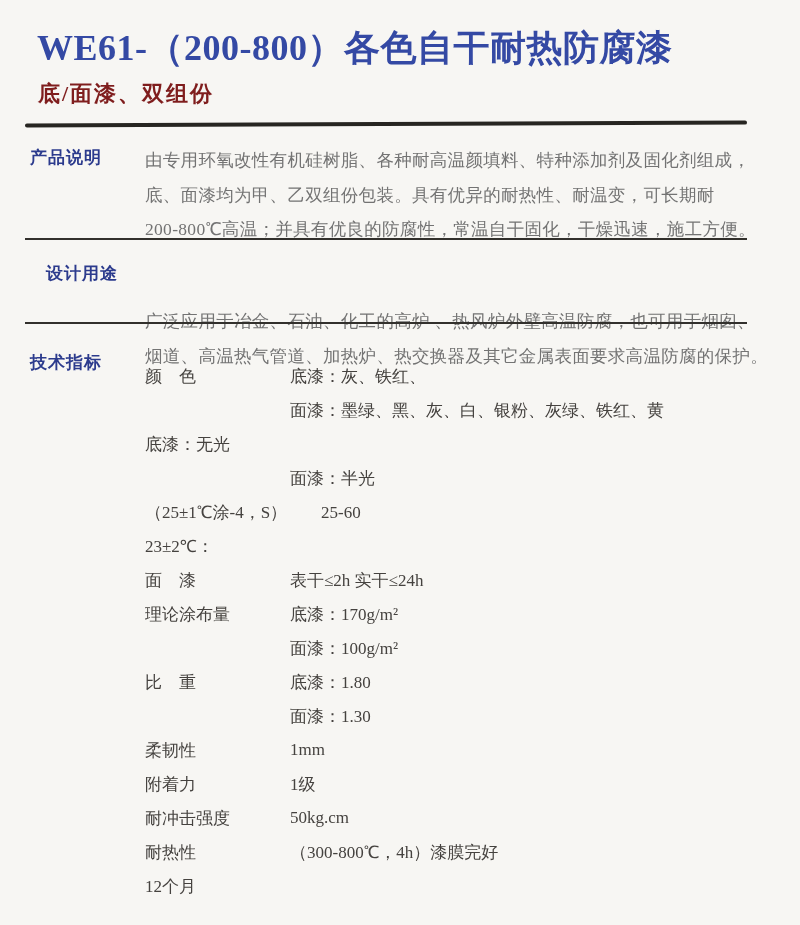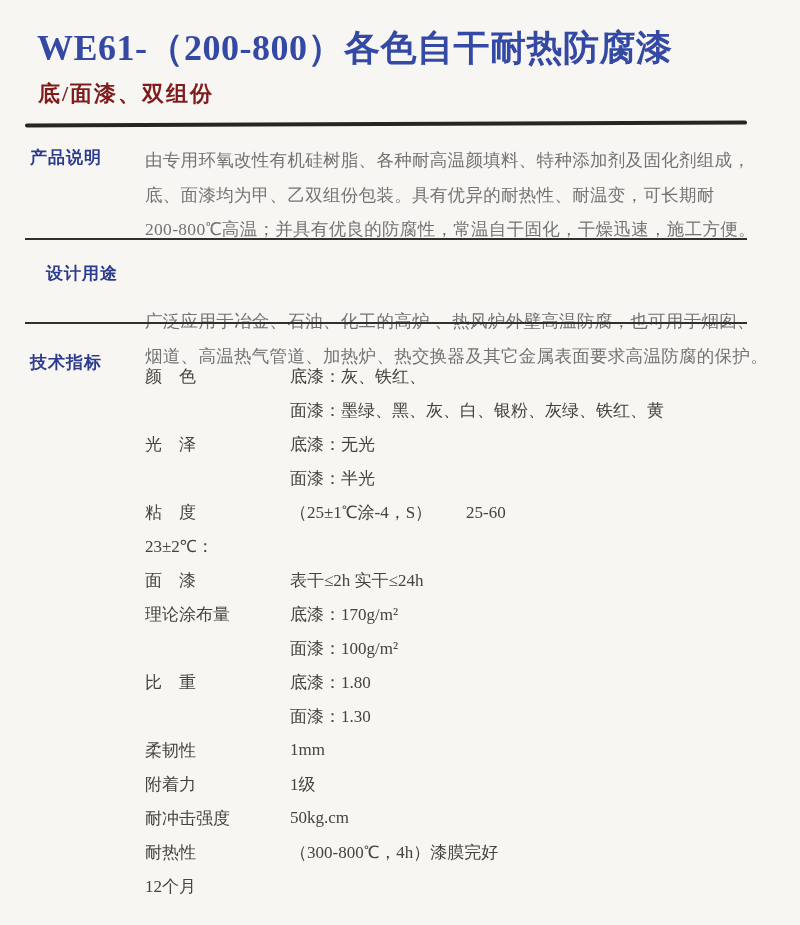--- a/index.html
+++ b/index.html
@@ -129,29 +129,27 @@
   <div class="specs">
     <div class="spec-row">
       <div class="spec-label">颜　色</div>
       <div class="spec-value">底漆：灰、铁红、</div>
     </div>
     <div class="spec-row">
       <div class="spec-label"></div>
       <div class="spec-value">面漆：墨绿、黑、灰、白、银粉、灰绿、铁红、黄</div>
     </div>
     <div class="spec-row">
-      <div class="spec-label">光　泽</div>
       <div class="spec-value">底漆：无光</div>
     </div>
     <div class="spec-row">
       <div class="spec-label"></div>
       <div class="spec-value">面漆：半光</div>
     </div>
     <div class="spec-row">
-      <div class="spec-label">粘　度</div>
       <div class="spec-value">（25±1℃涂-4，S）　　25-60</div>
     </div>
     <div class="spec-row">
       <div class="spec-value">23±2℃：</div>
     </div>
     <div class="spec-row">
       <div class="spec-label">面　漆</div>
       <div class="spec-value">表干≤2h  实干≤24h</div>
     </div>
     <div class="spec-row">

